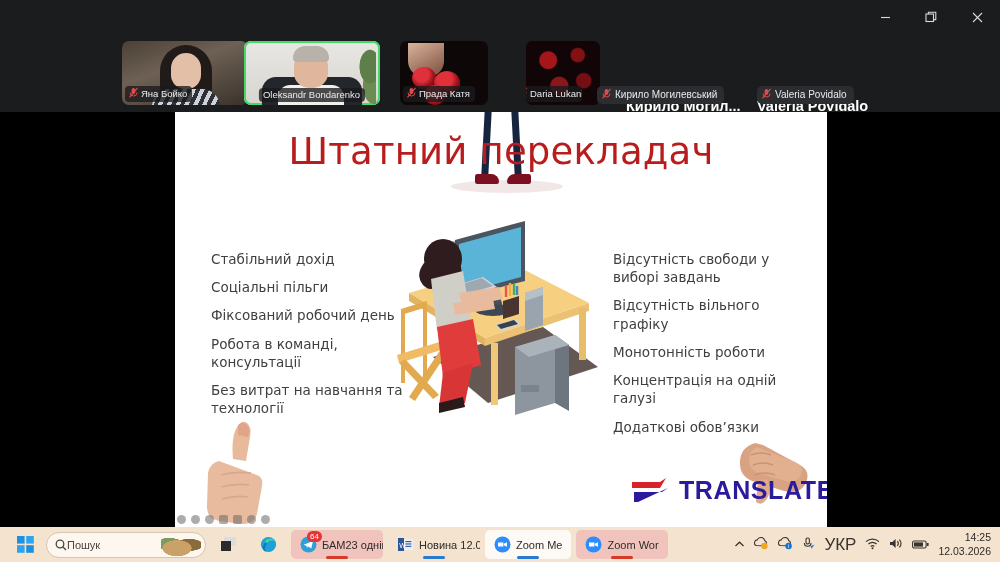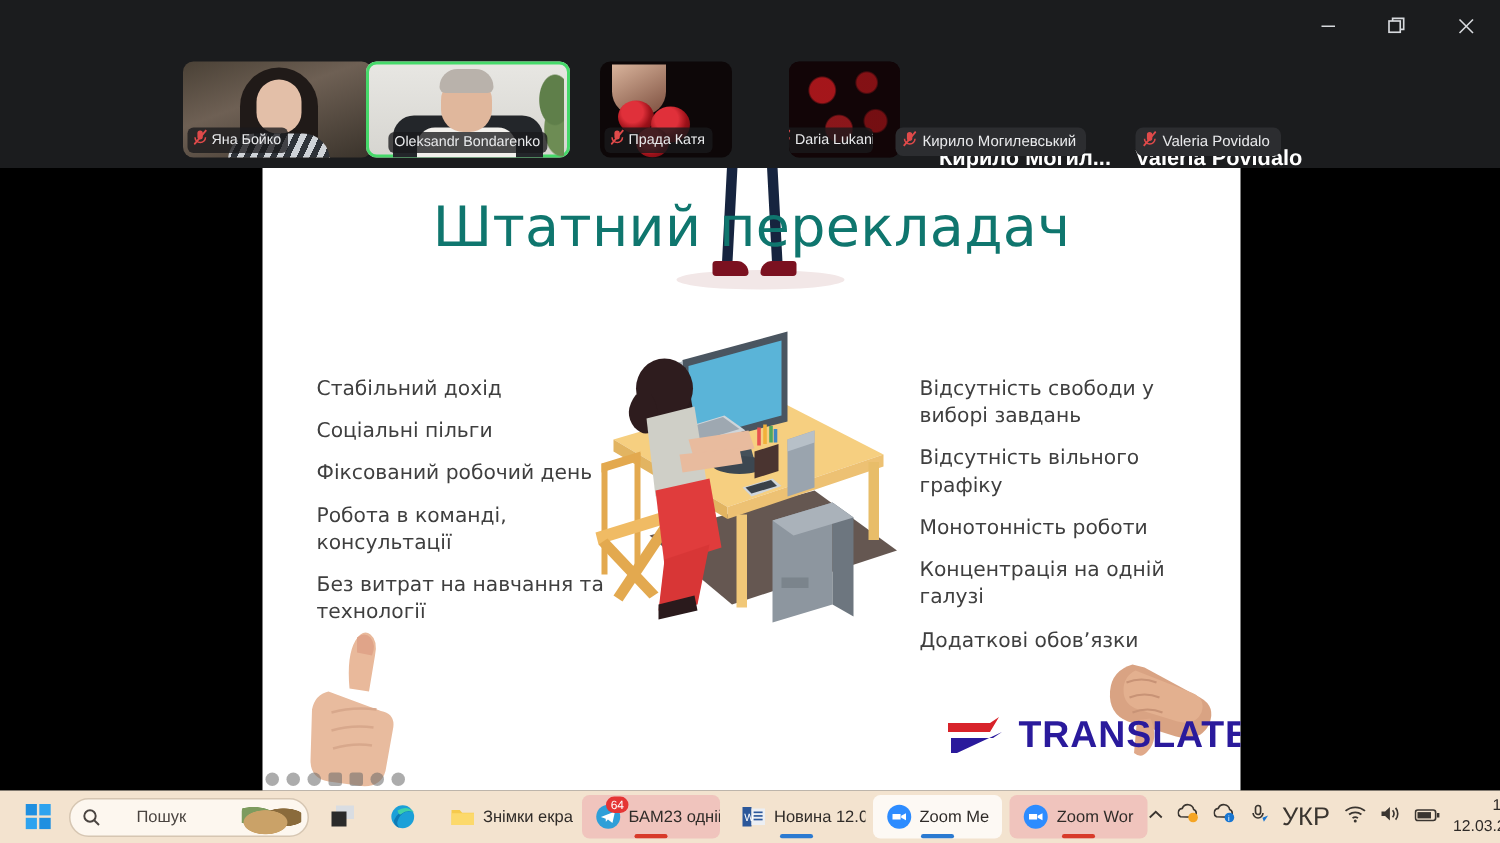--- a/index.html
+++ b/index.html
@@ -114,21 +114,21 @@
   #share-stage{
     position:absolute; left:0; top:112px; width:1000px; height:415px;
     background:#000;
   }
   #slide{
     position:absolute; left:175px; top:0px; width:652px; height:415px;
     background:#fff; overflow:hidden;
   }
   #slide-title{
     position:absolute; left:0; right:0; top:18px; text-align:center;
-    color:#0f766e; font-size:37px; letter-spacing:.2px;
+    color:#b91c1c; font-size:37px; letter-spacing:.2px;
     font-family:"DejaVu Sans", sans-serif; font-weight:400;
   }
   
   .legs{ position:absolute; left:300px; top:-6px; width:60px; height:88px; }
   .leg{ position:absolute; top:0; width:7px; height:74px; background:#16243f;
         border-radius:2px; }
   .leg.l{ left:8px; transform:rotate(3deg); }
   .leg.r{ left:38px; transform:rotate(-3deg); }
   .shoe{ position:absolute; top:68px; width:24px; height:10px;
         background:#7b1120; border-radius:3px 10px 3px 3px; }
@@ -179,21 +179,21 @@
   
   #taskbar{
     position:absolute; left:0; top:527px; width:1000px; height:35px;
     background:#f3e3cf;
     display:flex; align-items:center;
   }
   #tb-left{ display:flex; align-items:center; gap:0px; padding-left:10px; }
   .tb-icon{ width:30px; height:30px; display:flex; align-items:center;
     justify-content:center; cursor:default; }
   #searchbox{
-    display:flex; align-items:center; gap:24px;
+    display:flex; align-items:center; gap:0;
     width:160px; height:26px; margin-left:6px;
     background:#fdf7ef; border:1px solid #d6c6b2; border-radius:13px;
     padding:0 8px; position:relative; overflow:hidden;
   }
   #search-text{ font-size:11px; color:#4a4440; }
   #search-art{ position:absolute; right:4px; top:2px; width:40px; height:22px;
     background:
       radial-gradient(ellipse at 40% 60%, #caa268 0 42%, transparent 44%),
       radial-gradient(ellipse at 70% 45%, #8a6b3c 0 34%, transparent 36%),
       radial-gradient(ellipse at 20% 40%, #7d9b5e 0 30%, transparent 32%);
@@ -492,29 +492,20 @@
     <div class="tbapp">
       <span class="appicon">
         <svg width="17" height="17" viewBox="0 0 17 17">
           <circle cx="8.5" cy="8.5" r="7.6" fill="#1ba0d8"></circle>
           <path d="M2.6 11 q3 -8 12 -6 q-6 -1 -9 5 q-2 4 1 6 q-4 -1 -4 -5Z" fill="#0e7ab5"></path>
           <path d="M5 4.4 q6 -4 11 1 q-5 -2 -8 1 q-2 2 -3 -2Z" fill="#3fd0a8"></path>
         </svg>
       </span>
     </div>
 
-    <div class="tbapp">
-      <span class="appicon">
-        <svg width="17" height="17" viewBox="0 0 17 17">
-          <path d="M1 4 h5.5 l1.6 1.8 H16 V14 H1 Z" fill="#f6ca4c"></path>
-          <path d="M1 6.2 H16 V14 H1 Z" fill="#fcd96b"></path>
-        </svg>
-      </span>
-      <span>Знімки екра</span>
-    </div>
 
     <div class="tbapp active">
       <span class="appicon">
         <svg width="17" height="17" viewBox="0 0 17 17">
           <circle cx="8.5" cy="8.5" r="8" fill="#2f9fd8"></circle>
           <path d="M3.6 8.7 L13 5 L11.3 12.6 L8.3 10.4 L6.9 11.8 L6.8 9.9 Z" fill="#fff"></path>
         </svg>
         <span class="badge">64</span>
       </span>
       <span>БАМ23 одній</span>

